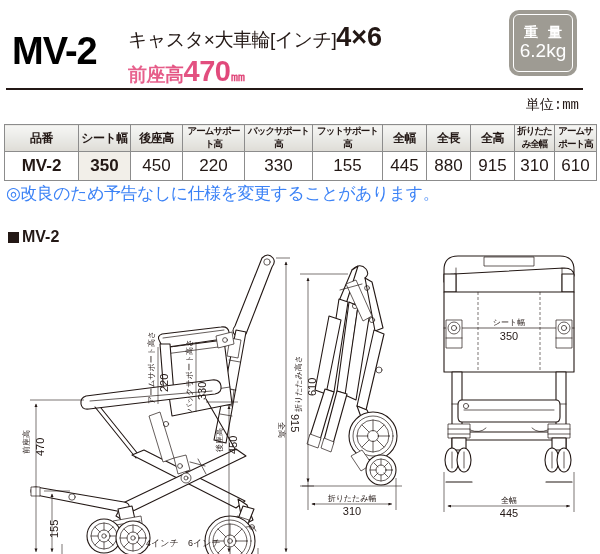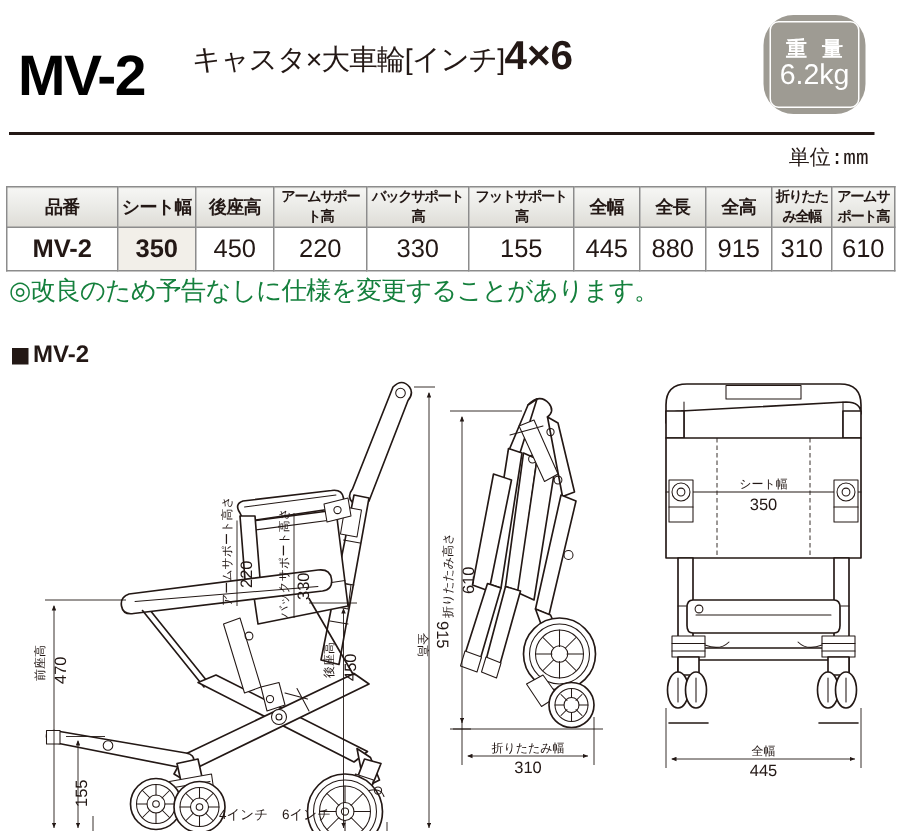--- a/index.html
+++ b/index.html
@@ -36,21 +36,21 @@
     background:linear-gradient(90deg,#e8648f 0%,#d7245f 62%,#c5125a 100%);
     -webkit-background-clip:text;background-clip:text;
     -webkit-text-fill-color:transparent;color:#d12a63;
   }
   .spec-line2 .big{font-size:29px;}
   .spec-line2 .unit{font-size:15px;}
 
   .weight-badge{
     position:absolute;right:12px;top:10px;
     width:68px;height:66px;
-    background:#9e9b93;border-radius:20px;
+    background:#9e9b93;border-radius:10px;
     box-sizing:border-box;padding:4px;
   }
   .weight-inner{
     width:100%;height:100%;
     border:1.5px solid #ffffff;border-radius:6px;
     box-sizing:border-box;
     display:flex;flex-direction:column;
     align-items:center;justify-content:center;
     color:#ffffff;line-height:1.05;
   }
@@ -91,21 +91,21 @@
     height:26px;
     background:#ffffff;
     font-size:17px;
   }
   .spec-table tbody td.model{font-size:17px;font-weight:bold;background:#ffffff;}
   .spec-table tbody td.hl{background:#f2efe9;font-weight:bold;}
 
   
   .caution{
     position:absolute;left:6px;top:182px;
-    font-size:17px;color:#15803d;letter-spacing:-0.5px;
+    font-size:17px;color:#3b82f6;letter-spacing:-0.5px;
   }
 
   
   .draw-title{
     position:absolute;left:8px;top:228px;
     font-size:16px;font-weight:bold;color:#231815;
     display:flex;align-items:center;gap:3px;
   }
   .draw-title .sq{
     display:inline-block;width:11px;height:11px;background:#231815;
@@ -119,20 +119,23 @@
 
 <div class="page">
 
   <div class="header">
 
     <div class="model-name">MV-2</div>
 
     <div class="head-spec">
       <div class="spec-line1">
         <span>キャスタ×大車輪[インチ]</span><span class="big">4×6</span>
+      </div>
+      <div class="spec-line2">
+        <span>前座高</span><span class="big">470</span><span class="unit">㎜</span>
       </div>
     </div>
 
     <div class="weight-badge">
       <div class="weight-inner">
         <div class="weight-label">重 量</div>
         <div class="weight-value">6.2kg</div>
       </div>
     </div>
 

